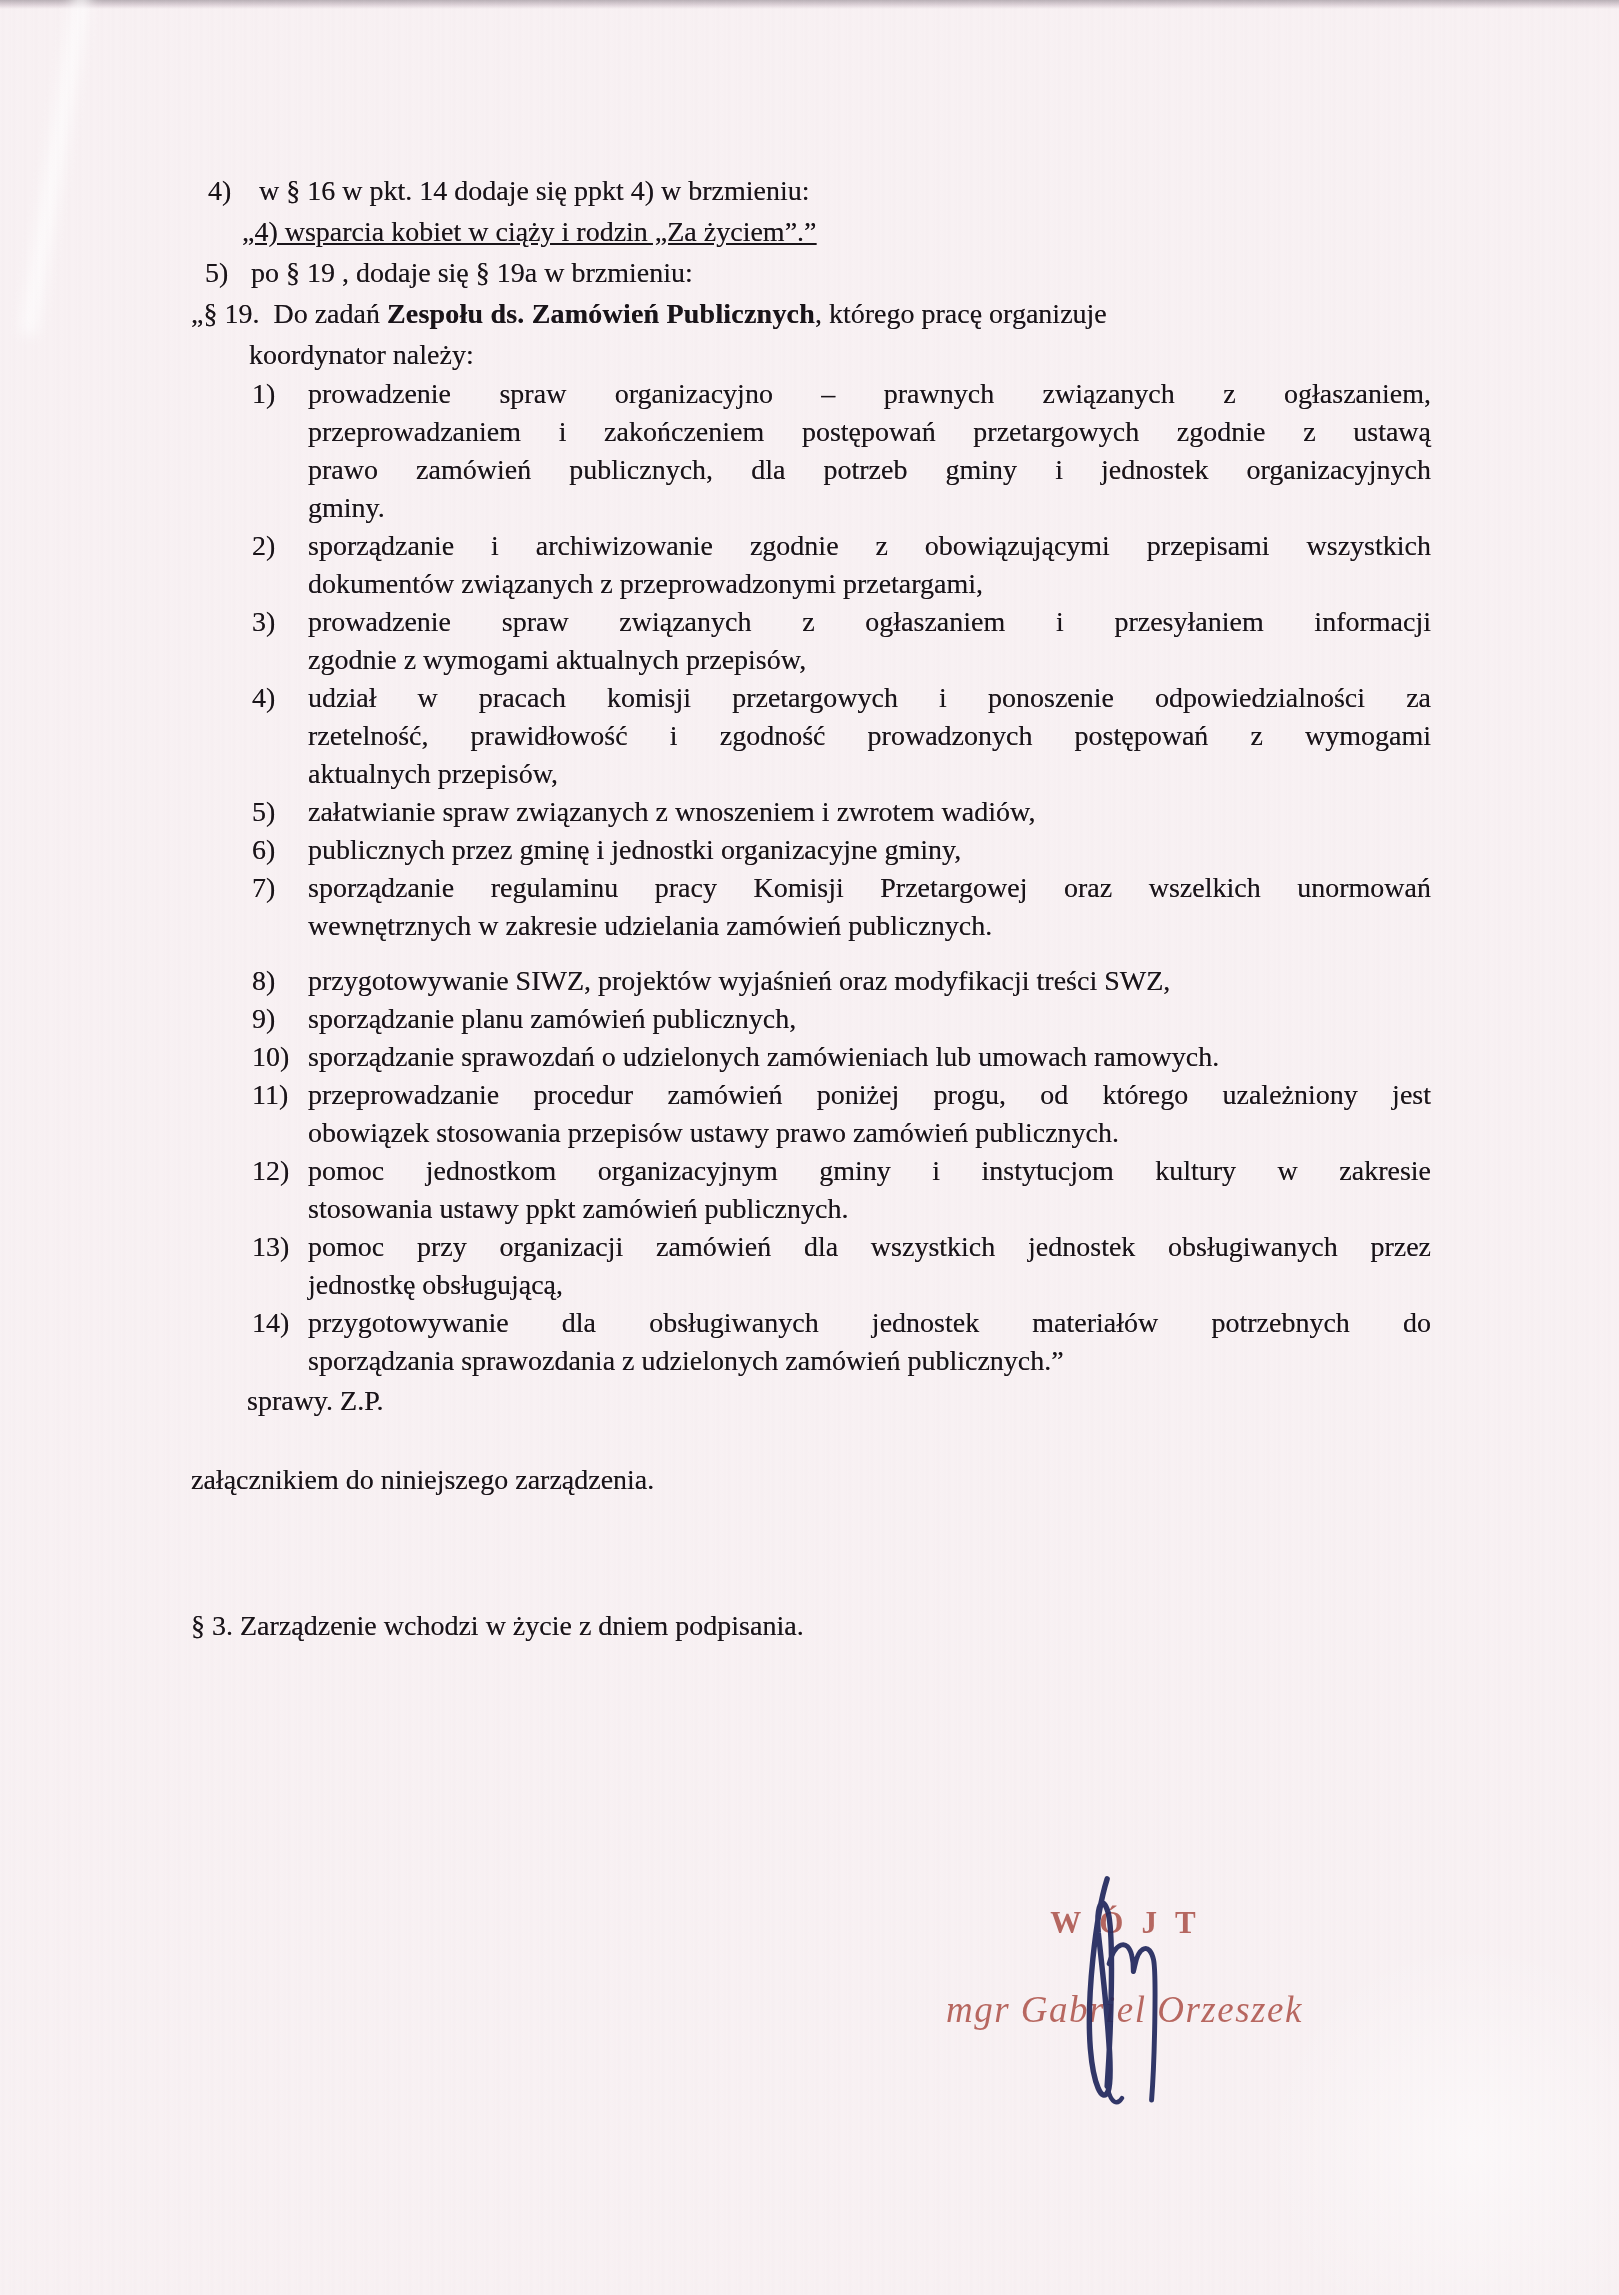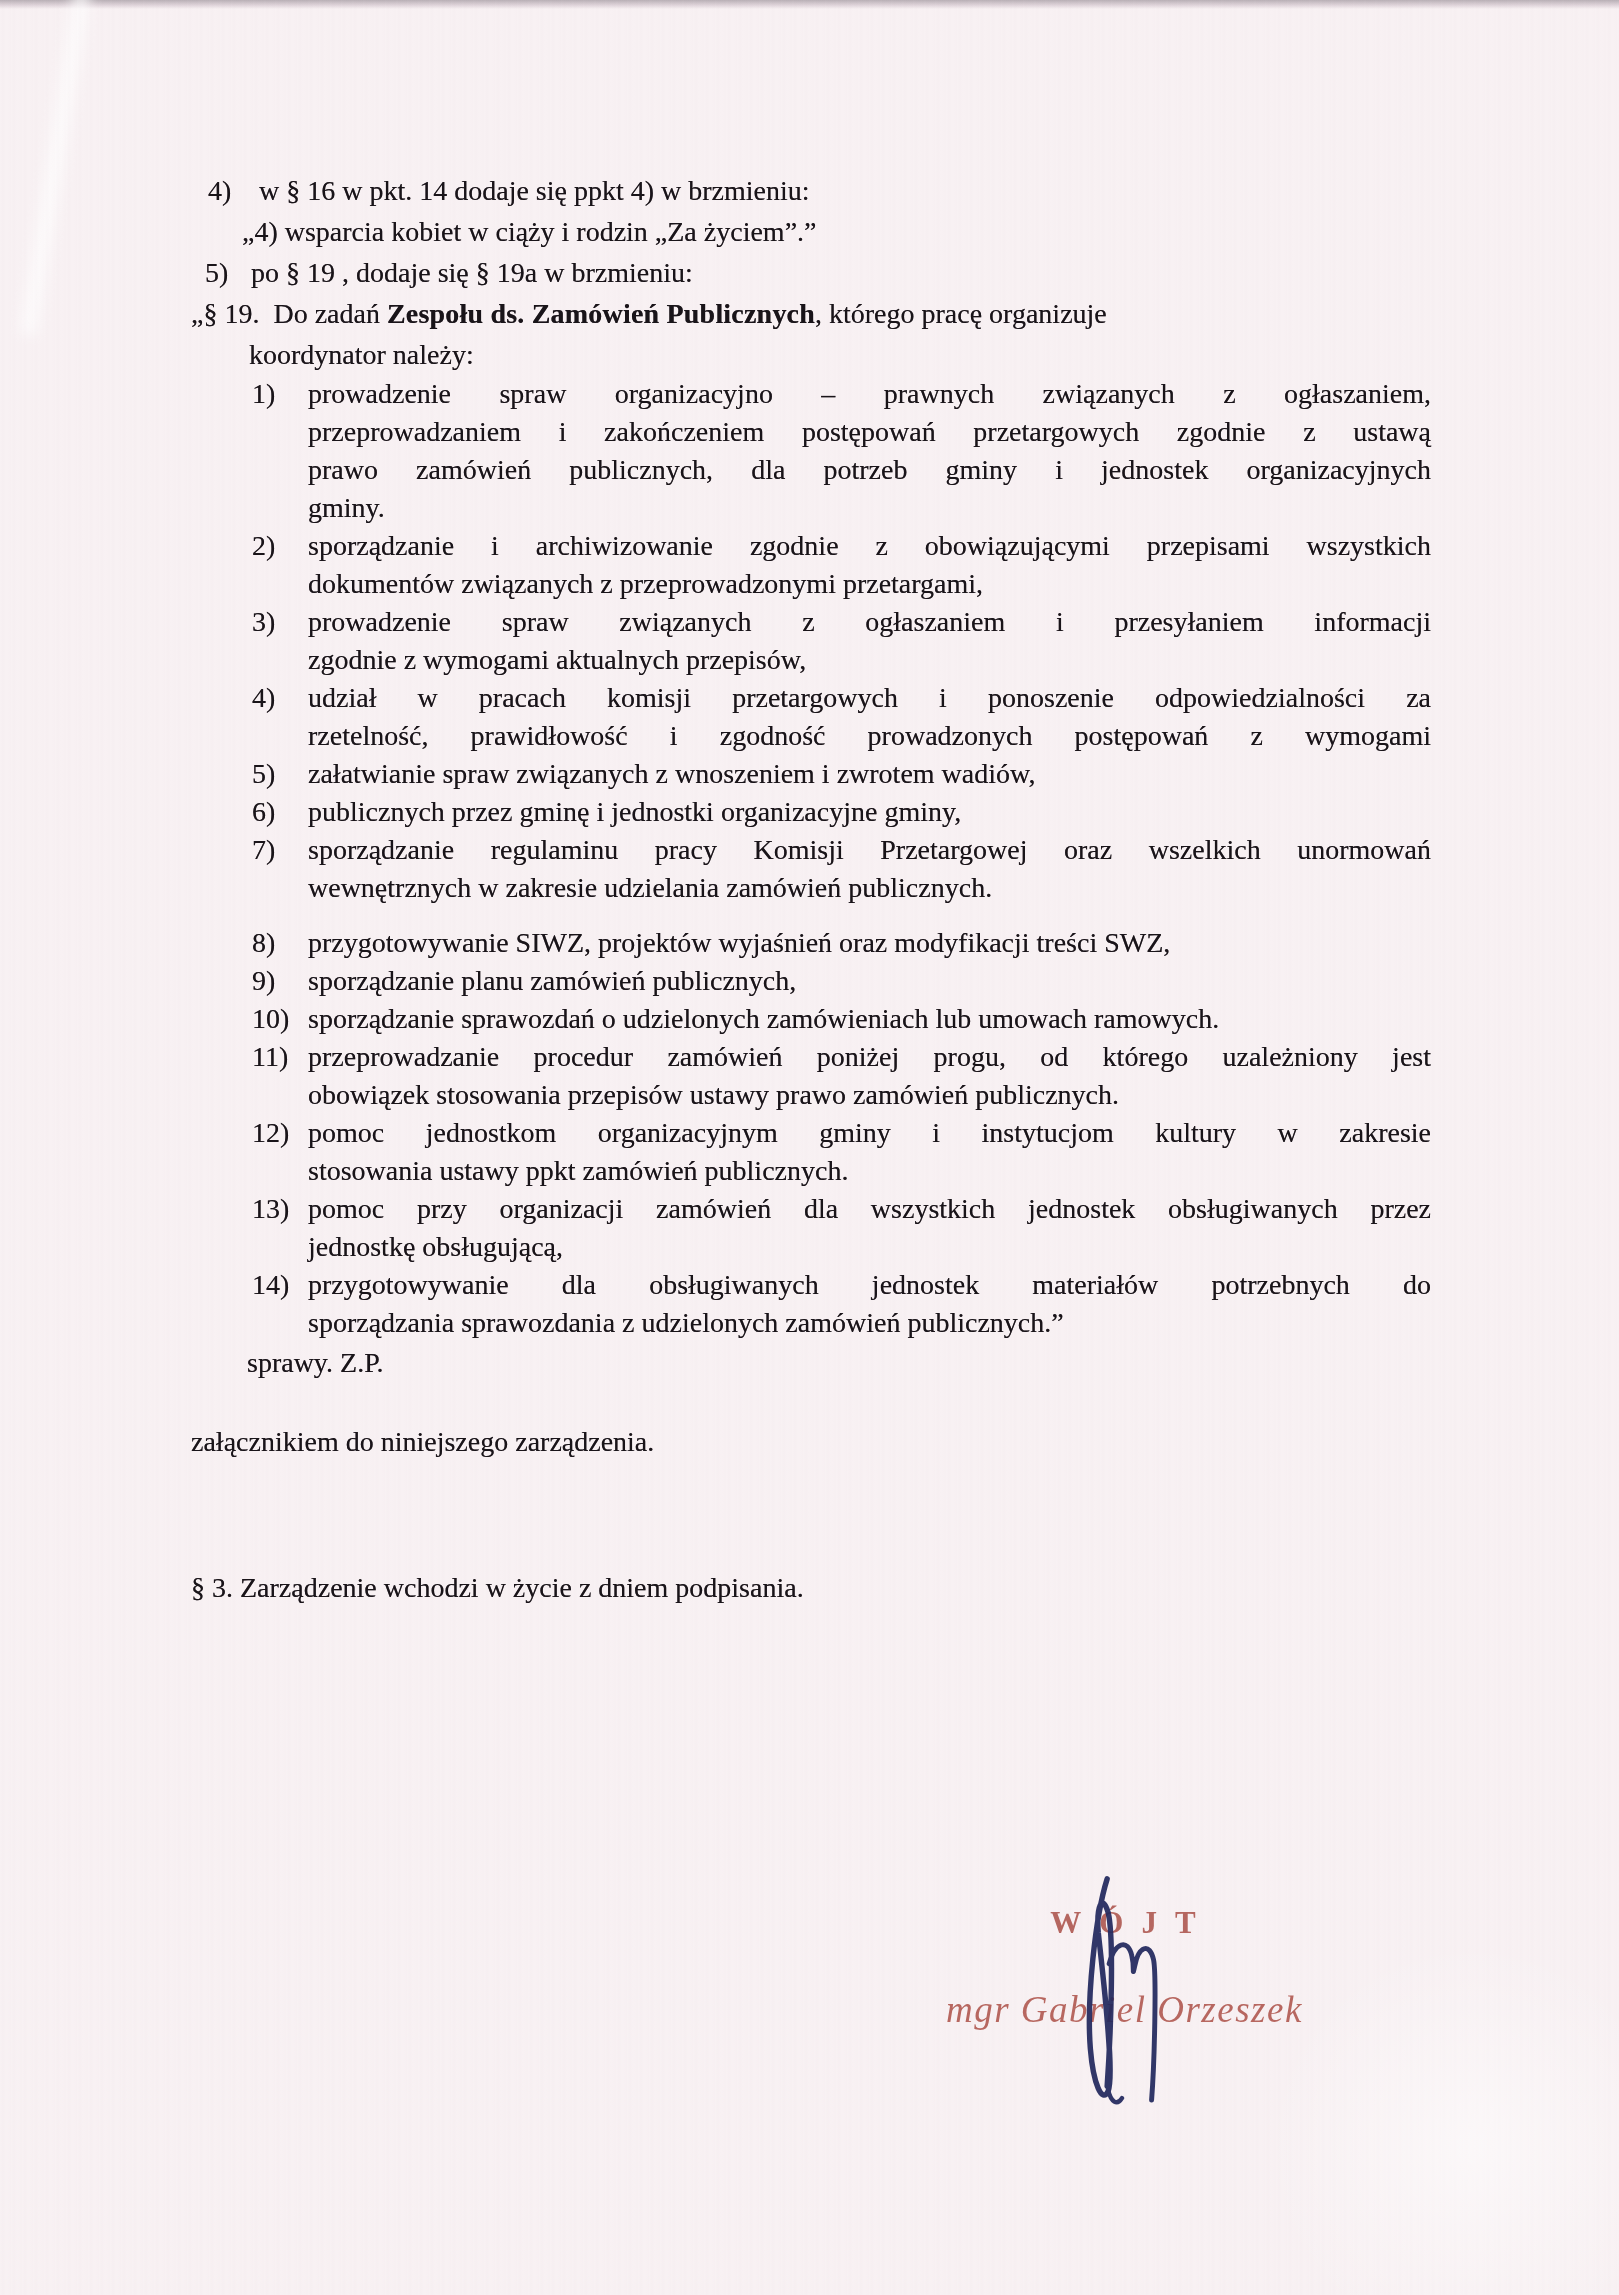--- a/index.html
+++ b/index.html
@@ -44,21 +44,21 @@
     text-shadow:0 0 0.6px rgba(20,10,16,.6);
   }
   .row{display:flex;}
   .mk{flex:0 0 auto;}
   .txt{flex:1;min-width:0;}
   .j{text-align:justify;text-align-last:justify;}
   .l{text-align:left;}
 
   .intro .row{line-height:41px;}
   .intro .i0{margin-left:17px;} .intro .i0 .mk{width:51px;}
-  .intro .i1{margin-left:51px;}
+  .intro .i1{margin-left:51px;text-decoration:underline;}
   .intro .i2{margin-left:14px;} .intro .i2 .mk{width:46px;}
 
   .s19 .l1{line-height:41px;}
   .s19 .l2{line-height:41px;margin-left:58px;}
   .s19 b{letter-spacing:0.2px;}
 
   .tasks{margin:0;padding:0;list-style:none;}
   .tasks li{display:flex;line-height:38px;}
   .tasks li.gap{margin-top:17px;}
   .tasks .num{flex:0 0 56px;margin-left:61px;}
@@ -137,20 +137,21 @@
           <div class="txt">
             <div class="j">prowadzenie spraw związanych z ogłaszaniem i przesyłaniem informacji</div>
             <div class="l">zgodnie z  wymogami  aktualnych przepisów,</div>
           </div>
         </li>
         <li>
           <span class="num">4)</span>
           <div class="txt">
             <div class="j">udział w pracach komisji przetargowych i ponoszenie odpowiedzialności za</div>
             <div class="j">rzetelność, prawidłowość i zgodność prowadzonych postępowań z wymogami</div>
+            <div class="l">aktualnych przepisów,</div>
           </div>
         </li>
         <li>
           <span class="num">5)</span>
           <div class="txt">
             <div class="l">załatwianie spraw  związanych  z wnoszeniem i zwrotem  wadiów,</div>
           </div>
         </li>
         <li>
           <span class="num">6)</span>

